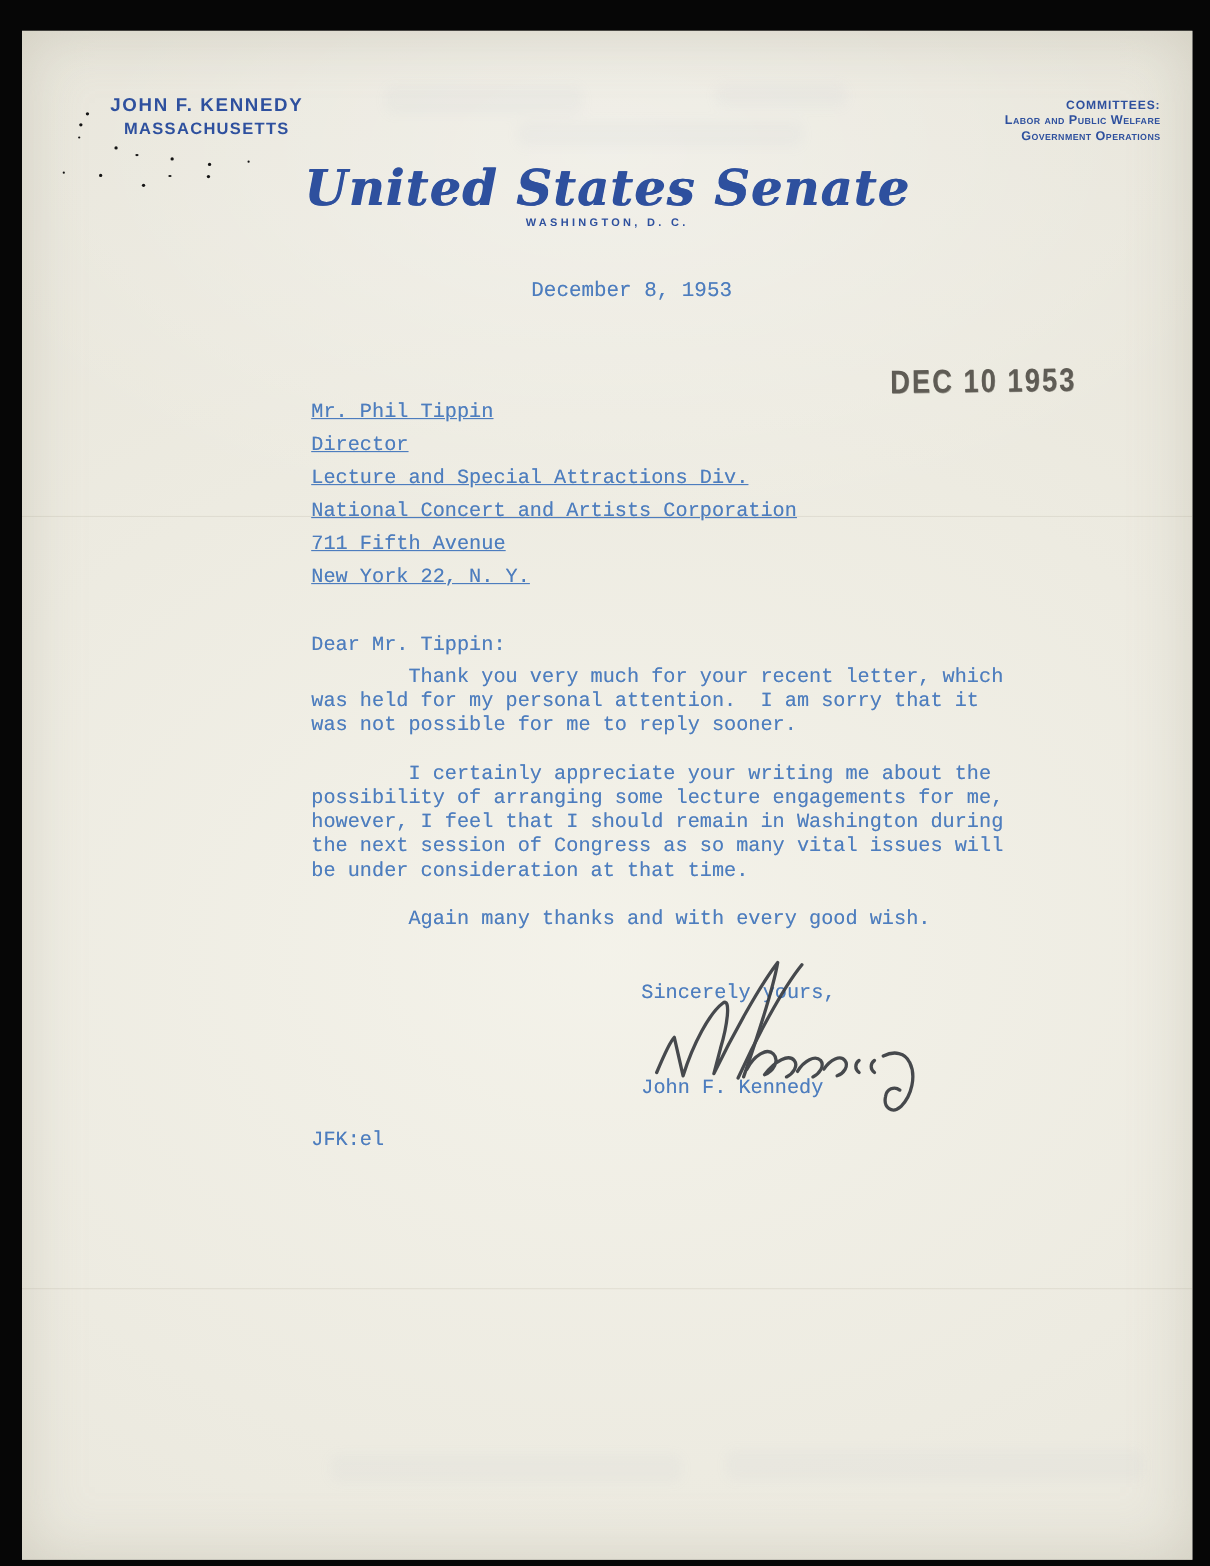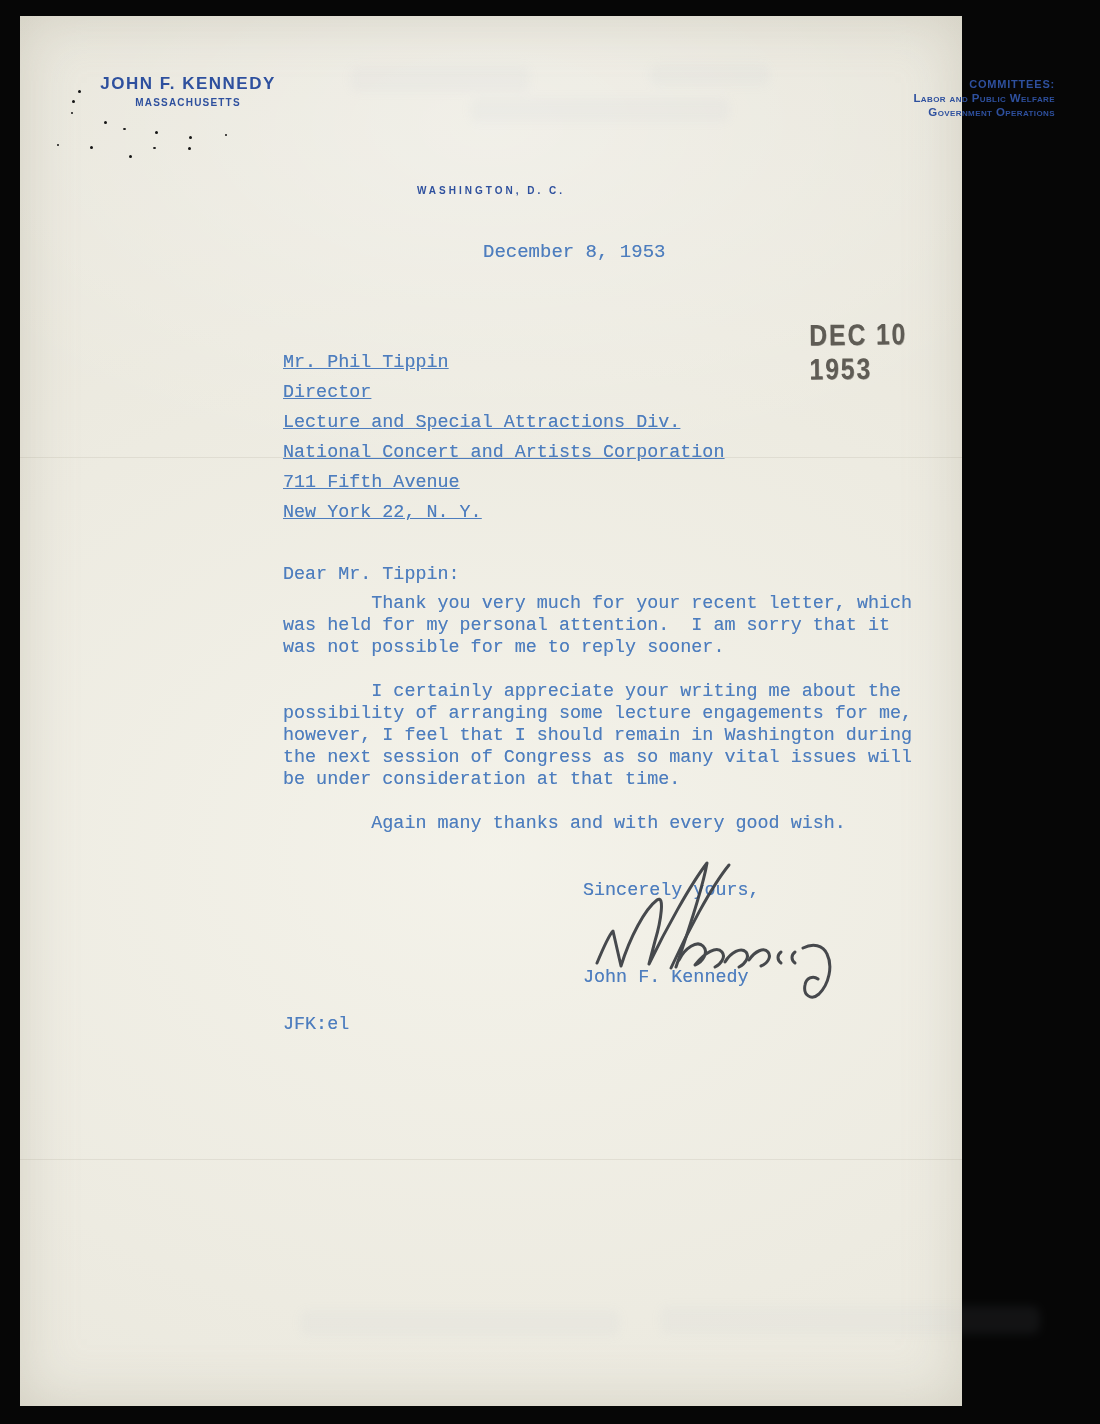--- a/index.html
+++ b/index.html
@@ -4,41 +4,41 @@
 <style>
   html,body{margin:0;padding:0;}
   body{
     width:1100px;height:1424px;
     background:#060606;
     position:relative;
     font-family:"Liberation Sans",sans-serif;
     overflow:hidden;
   }
   #paper{
-    position:absolute;left:20px;top:16px;width:942px;height:1390px;
+    position:absolute;left:20px;top:28px;width:1064px;height:1390px;
     background:#edebe1;
     background-image:
       radial-gradient(ellipse 900px 500px at 50% 8%, rgba(255,255,255,0.35), rgba(255,255,255,0) 70%),
       radial-gradient(ellipse 1200px 900px at 50% 60%, rgba(250,249,242,0.5), rgba(222,219,206,0.35) 95%);
     box-shadow:inset 0 0 55px rgba(172,166,148,0.38);
   }
   .abs{position:absolute;}
   .navy{color:#2e509e;}
   .type{
     font-family:"Liberation Mono","DejaVu Sans Mono",monospace;
     color:#4d7dbe;
     font-size:18.4px;
     line-height:22px;
     white-space:pre;
     letter-spacing:0px;
     text-shadow:0 0 0.6px rgba(77,125,190,0.55);
   }
   #sender-block{left:70px;top:58px;width:196px;text-align:center;}
   #sender-name{font-size:17px;font-weight:bold;letter-spacing:1.5px;}
-  #sender-state{font-size:10px;font-weight:bold;letter-spacing:1.2px;margin-top:3px;}
+  #sender-state{font-size:15px;font-weight:bold;letter-spacing:1.2px;margin-top:3px;}
   #committees-block{left:845px;top:62px;width:190px;text-align:right;}
   #committees-heading{font-size:11px;font-weight:bold;letter-spacing:0.8px;}
   .committee-item{font-size:11.5px;font-weight:bold;letter-spacing:0.4px;margin-top:2px;font-variant:small-caps;}
   #masthead-title{
     left:0;right:0;top:116px;text-align:center;
     font-family:"DejaVu Serif","Liberation Serif",serif;
     font-style:italic;font-weight:bold;
     font-size:45px;letter-spacing:1px;
     text-shadow:0.6px 0 0 #2e509e;
   }
@@ -109,20 +109,21 @@
     <span class="speckle" style="left:37px;top:128px;width:2px;height:2px;"></span>
     <span class="speckle" style="left:205px;top:118px;width:2px;height:2px;"></span>
   </div>
 
   <div class="abs navy" id="committees-block">
     <div id="committees-heading">COMMITTEES:</div>
     <div class="committee-item">Labor and Public Welfare</div>
     <div class="committee-item">Government Operations</div>
   </div>
 
+  <div class="abs navy" id="masthead-title">United States Senate</div>
   <div class="abs navy" id="masthead-city">WASHINGTON, D. C.</div>
 
   <div class="abs type" id="date-line">December 8, 1953</div>
 
   <div class="abs" id="date-stamp">DEC 10 1953</div>
 
   <div class="abs type" id="recipient-block">Mr. Phil Tippin
 Director
 Lecture and Special Attractions Div.
 National Concert and Artists Corporation

